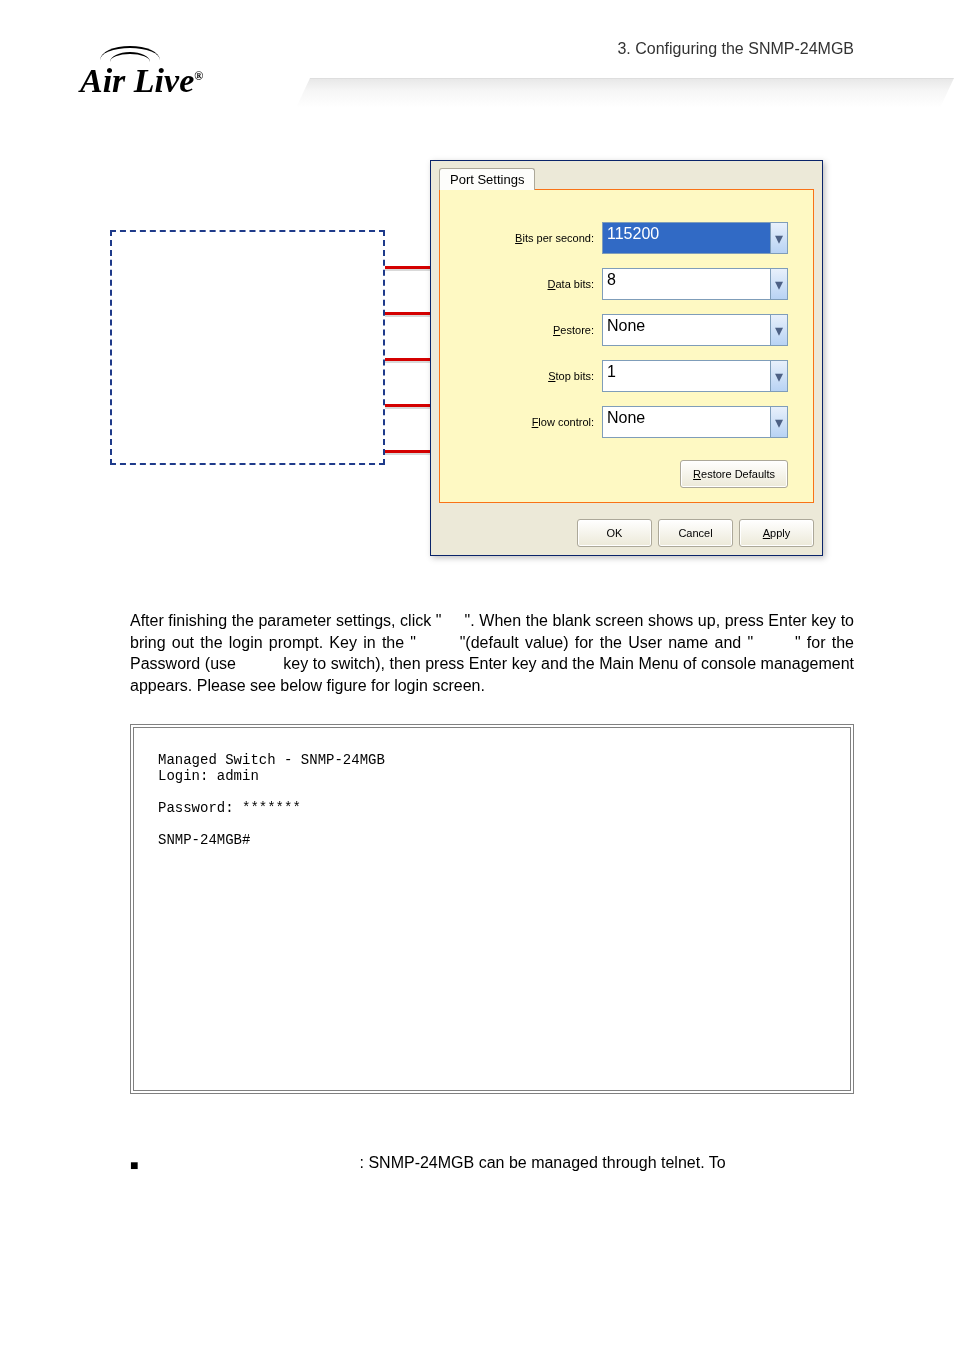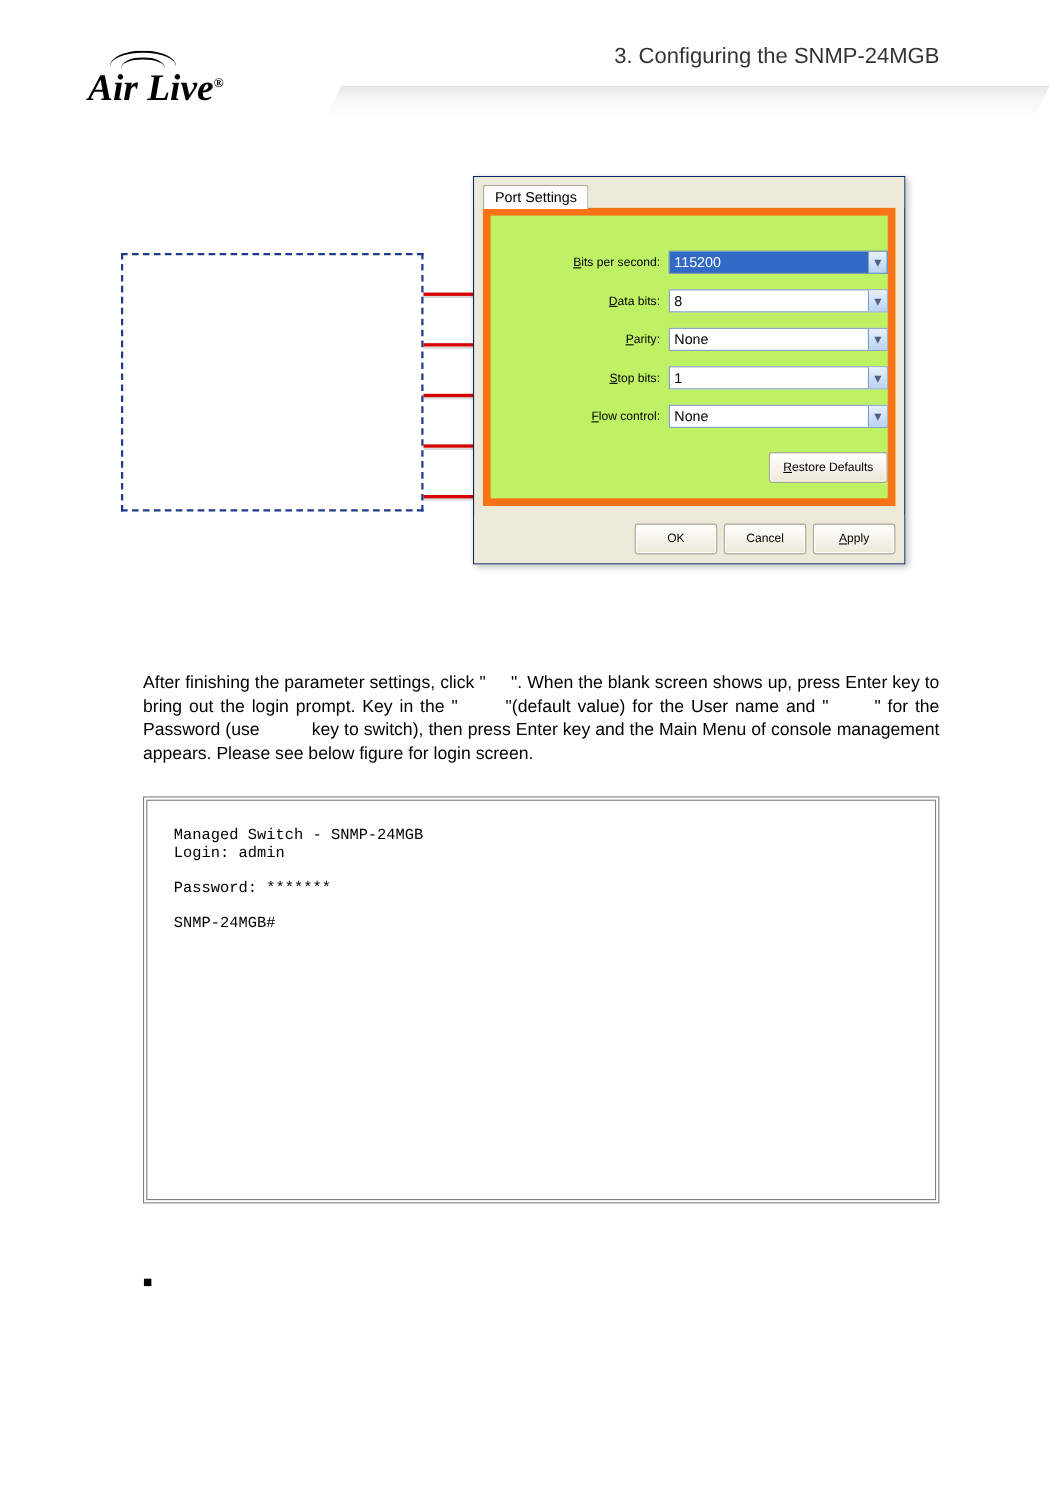--- a/index.html
+++ b/index.html
@@ -12,21 +12,21 @@
     overflow: hidden;
   }
   .header-area {
     position: relative;
     height: 130px;
   }
   .chapter-line {
     position: absolute;
     top: 40px;
     right: 100px;
-    font-size: 20px;
+    font-size: 16px;
     color: #333;
   }
   .logo {
     position: absolute;
     top: 50px;
     left: 80px;
     font-family: "Times New Roman", serif;
     font-weight: bold;
     font-style: italic;
     font-size: 34px;
@@ -114,48 +114,48 @@
     border: 1px solid #aca899;
     border-bottom: none;
     border-radius: 3px 3px 0 0;
     padding: 3px 10px;
     font-size: 13px;
     position: relative;
     top: 1px;
   }
   .tab-panel {
     margin: 0 8px 8px 8px;
-    background: #bef264;
-    border: 7px solid #f97316;
-    padding: 18px 0 14px 14px;
+    background: #fef9c3;
+    border: 1px solid #f97316;
+    padding: 18px 25px 14px 14px;
   }
   .form-row {
     display: flex;
     align-items: center;
     justify-content: flex-end;
     margin: 14px 0;
     gap: 8px;
   }
   .form-row label {
     font-size: 11px;
     color: #000;
     text-align: right;
     flex: 0 0 140px;
   }
   .form-row label u { text-decoration: underline; }
   .select-box {
     flex: 1;
-    height: 21px;
+    height: 32px;
     border: 1px solid #7f9db9;
     background: #fff;
-    font-size: 13px;
+    font-size: 16px;
     padding: 2px 4px;
     position: relative;
     display: flex;
-    align-items: flex-end;
+    align-items: flex-start;
   }
   .select-box.sel { background: #316ac5; color: #fff; }
   .select-box .chev {
     position: absolute;
     right: 0; top: 0; bottom: 0;
     width: 17px;
     background: linear-gradient(to bottom, #e8f0fb, #b8d3f4);
     border-left: 1px solid #7f9db9;
     display: flex; align-items: center; justify-content: center;
     color: #4d6185;
@@ -279,21 +279,21 @@
 
         <div class="form-row">
           <label><u>D</u><span>ata bits:</span></label>
           <div class="select-box">
             <span>8</span>
             <div class="chev">▾</div>
           </div>
         </div>
 
         <div class="form-row">
-          <label><u>P</u><span>arity:</span></label>
+          <label><u>P</u><span>estore:</span></label>
           <div class="select-box">
             <span>None</span>
             <div class="chev">▾</div>
           </div>
         </div>
 
         <div class="form-row">
           <label><u>S</u><span>top bits:</span></label>
           <div class="select-box">
             <span>1</span>
@@ -331,15 +331,16 @@
 
 <span>Password: *******</span>
 
 <span>SNMP-24MGB#</span>
 </pre>
   </div>
 
   <div class="bullet-row">
     <span class="sq">■</span>
     <span class="bt" style="color:#fff">Telnet Management (CLI)</span>
+    <span class="btxt">: SNMP-24MGB can be managed through telnet. To</span>
   </div>
 
 </div>
 
 </body></html>

